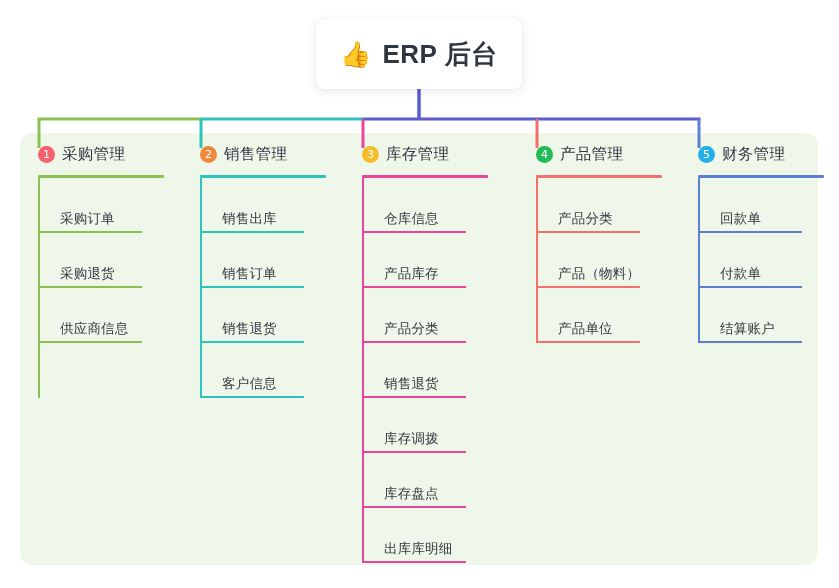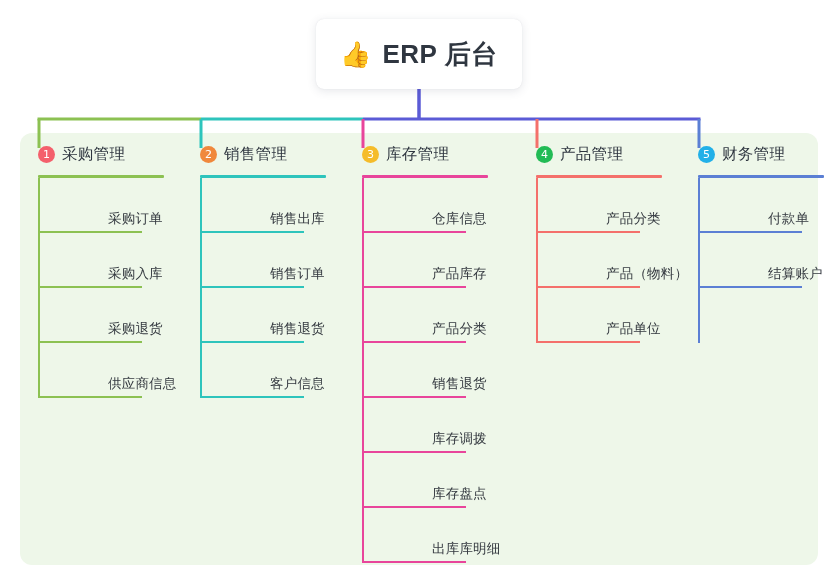--- a/index.html
+++ b/index.html
@@ -141,21 +141,20 @@
     display: flex;
     align-items: flex-end;
   }
 
   .leaf-label {
     font-size: 13.5px;
     color: #33383f;
     white-space: nowrap;
     padding-bottom: 5px;
     letter-spacing: .2px;
-    margin-left: 48px;
   }
 
   .leaf-rule {
     position: absolute;
     left: 0;
     bottom: 0;
     height: 1.6px;
     width: 104px;
   }
 </style>
@@ -192,24 +191,20 @@
           <span class="col-title">采购管理</span>
         </div>
         <div class="col-head-rule" style="background: rgb(140, 193, 82);"></div>
         <div class="col-body">
           <div class="spine" style="background: rgb(140, 193, 82); height: 220px;"></div>
           <div class="leaf">
             <span class="leaf-label">采购订单</span>
             <div class="leaf-rule" style="background: rgb(140, 193, 82);"></div>
           </div>
           <div class="leaf">
-            <span class="leaf-label">采购入库</span>
-            <div class="leaf-rule" style="background: rgb(140, 193, 82);"></div>
-          </div>
-          <div class="leaf">
             <span class="leaf-label">采购退货</span>
             <div class="leaf-rule" style="background: rgb(140, 193, 82);"></div>
           </div>
           <div class="leaf">
             <span class="leaf-label">供应商信息</span>
             <div class="leaf-rule" style="background: rgb(140, 193, 82);"></div>
           </div>
         </div>
       </div>
       <div class="column" style="left: 162px;">
@@ -300,20 +295,24 @@
       </div>
       <div class="column" style="left: 660px;">
         <div class="col-header">
           <span class="badge" style="background: rgb(34, 176, 232);">5</span>
           <span class="col-title">财务管理</span>
         </div>
         <div class="col-head-rule" style="background: rgb(91, 127, 212);"></div>
         <div class="col-body">
           <div class="spine" style="background: rgb(91, 127, 212); height: 165px;"></div>
           <div class="leaf">
+            <span class="leaf-label">回款单</span>
+            <div class="leaf-rule" style="background: rgb(91, 127, 212);"></div>
+          </div>
+          <div class="leaf">
             <span class="leaf-label">付款单</span>
             <div class="leaf-rule" style="background: rgb(91, 127, 212);"></div>
           </div>
           <div class="leaf">
             <span class="leaf-label">结算账户</span>
             <div class="leaf-rule" style="background: rgb(91, 127, 212);"></div>
           </div>
         </div>
       </div>
     </div>

